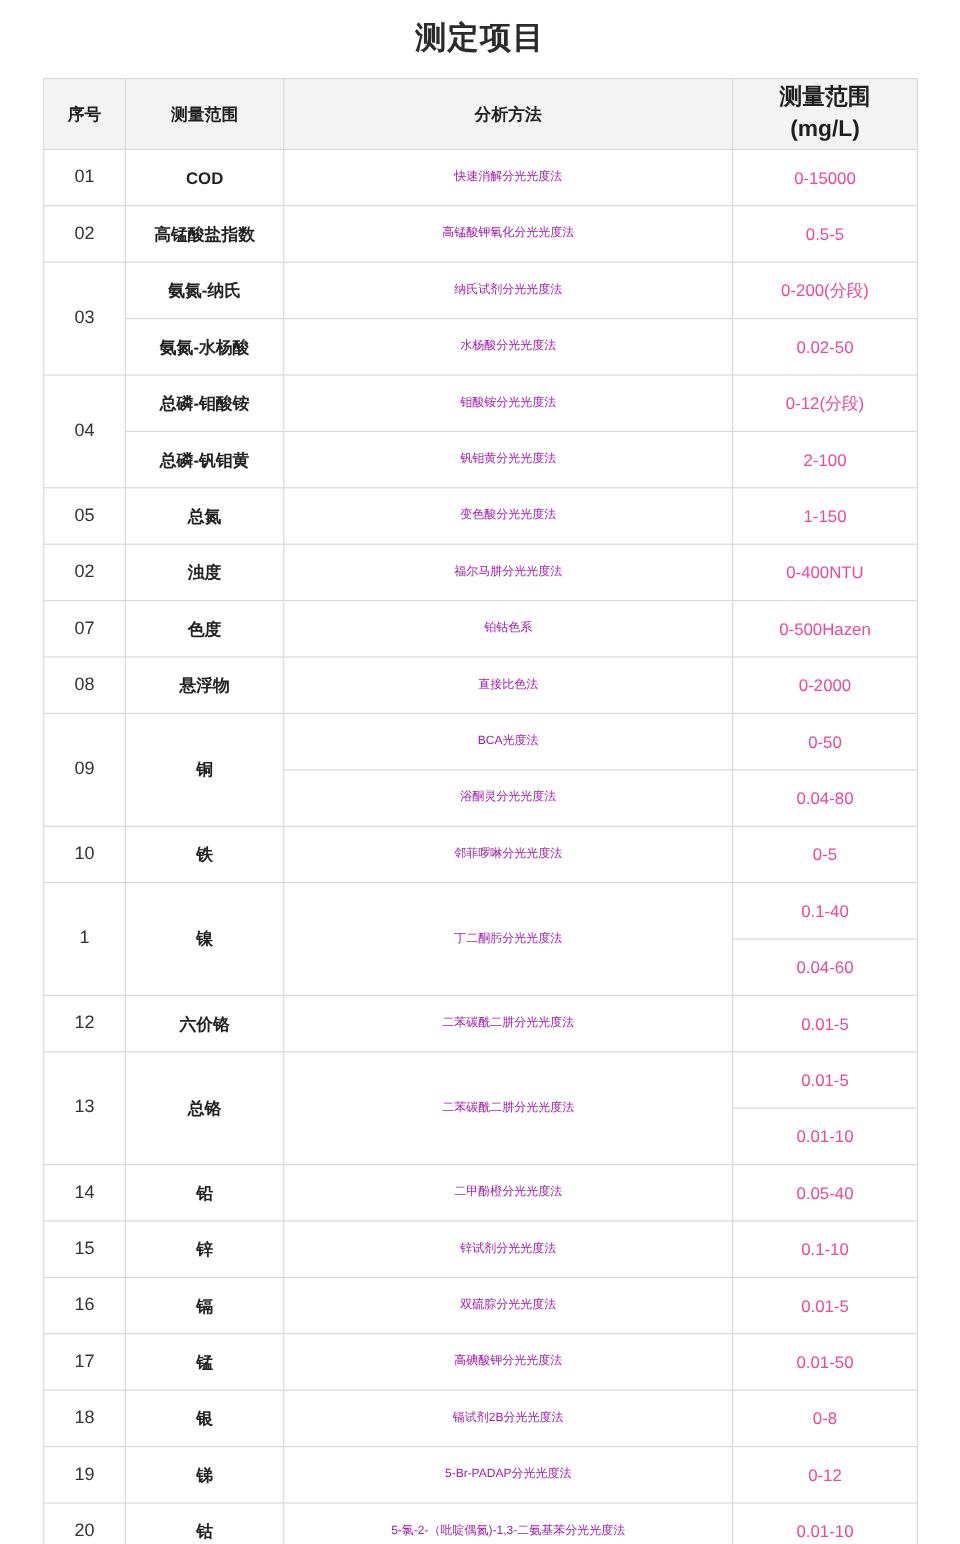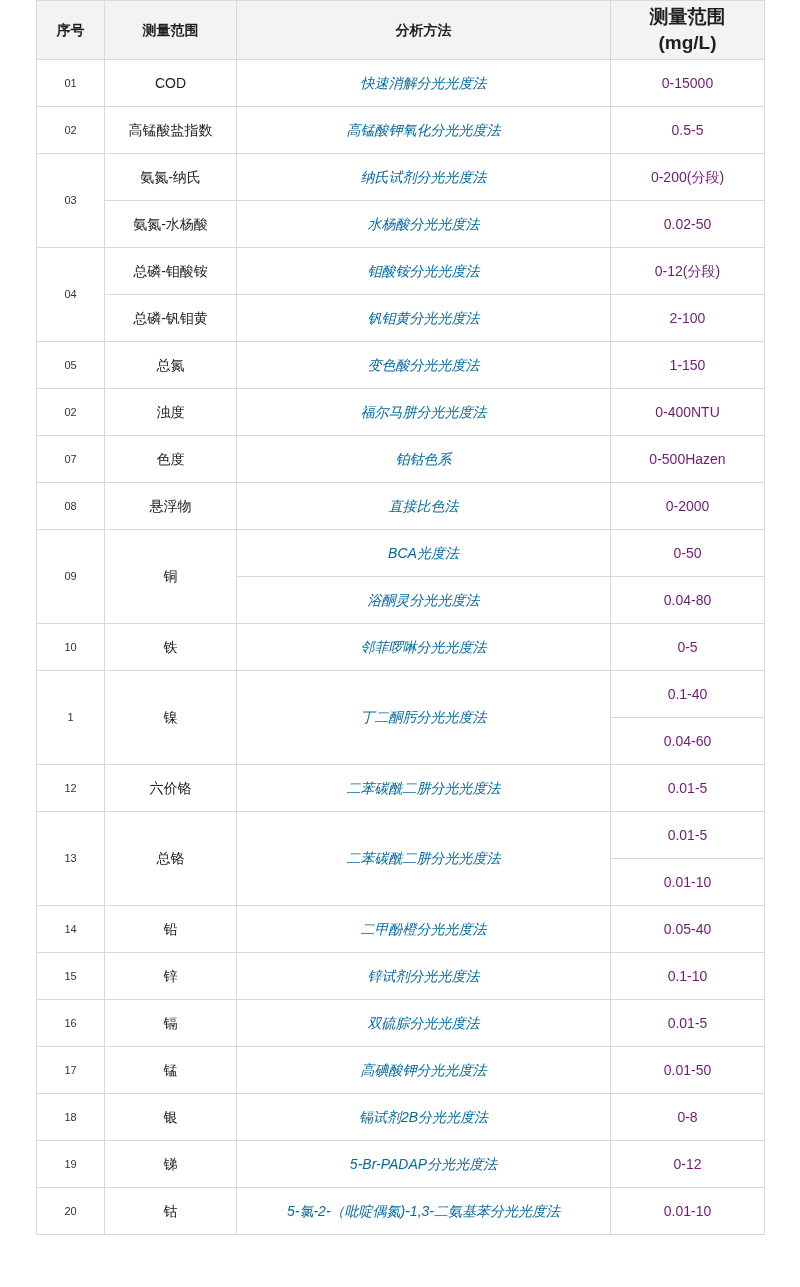--- a/index.html
+++ b/index.html
@@ -59,44 +59,45 @@
     color: #1f1f1f;
   }
   table.meas-table thead th.th-range {
     font-size: 19px;
   }
   table.meas-table tbody td {
     height: 46px;
     background: #ffffff;
   }
   table.meas-table tbody td.cell-no {
-    font-size: 11px;
+    font-size: 15px;
     color: #333333;
   }
   table.meas-table tbody td.cell-name {
     font-size: 14px;
     color: #222222;
+    font-weight: bold;
   }
   table.meas-table tbody td.cell-method {
-    font-size: 14px;
-    color: #0369a1;
-    font-style: italic;
+    font-size: 10px;
+    color: #a21caf;
   }
   table.meas-table tbody td.cell-range {
     font-size: 14px;
-    color: #701a75;
+    color: #ec4899;
     margin-left: 28px;
   }
   .range-line-2 { display: block; }
 </style>
 </head>
 <body>
 
 <div class="page">
 
+  <div class="doc-title">测定项目</div>
 
   <div class="table-wrap">
     <table class="meas-table">
       <colgroup>
         <col class="c-no">
         <col class="c-name">
         <col class="c-meth">
         <col class="c-range">
       </colgroup>
       <thead>

